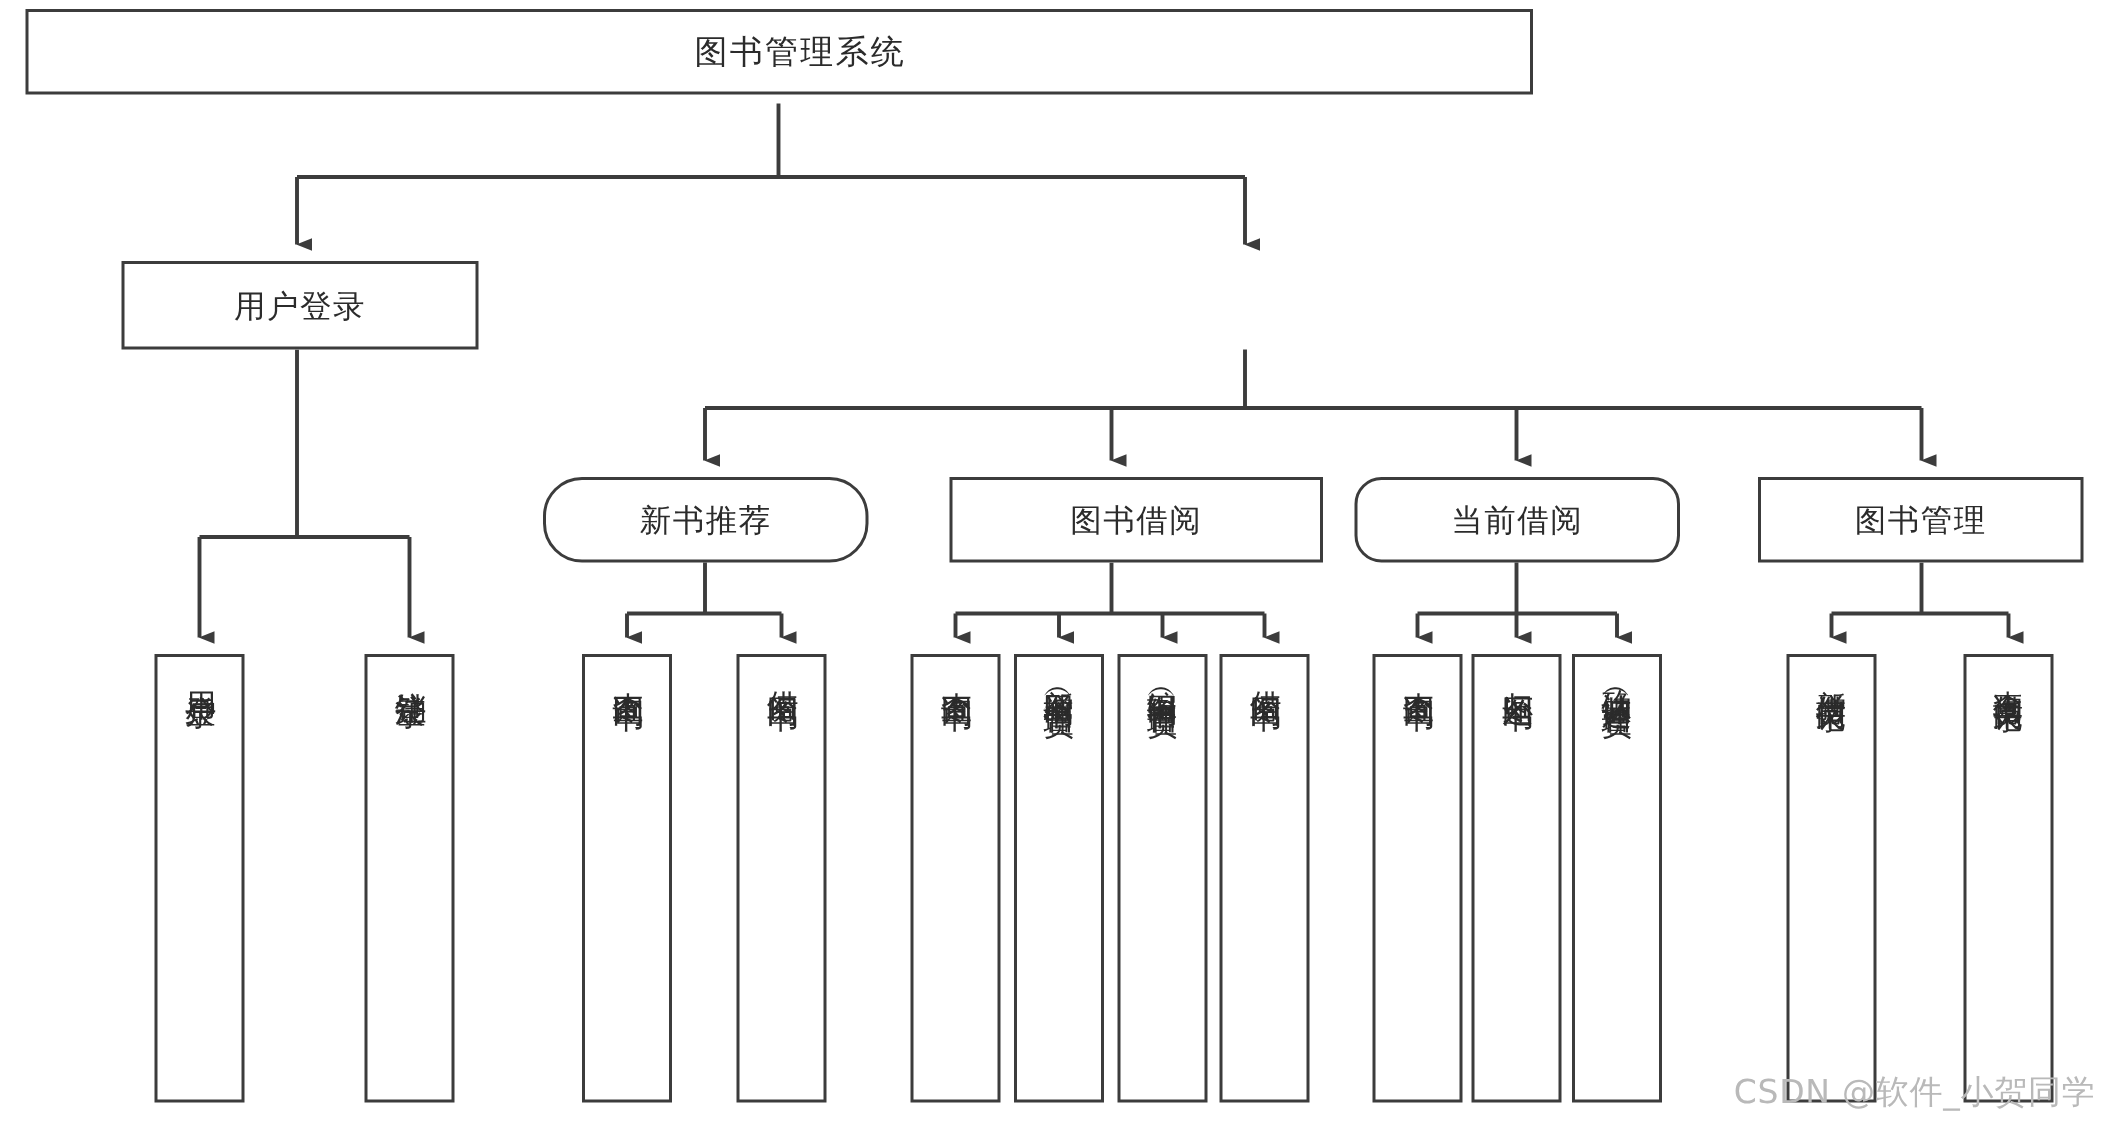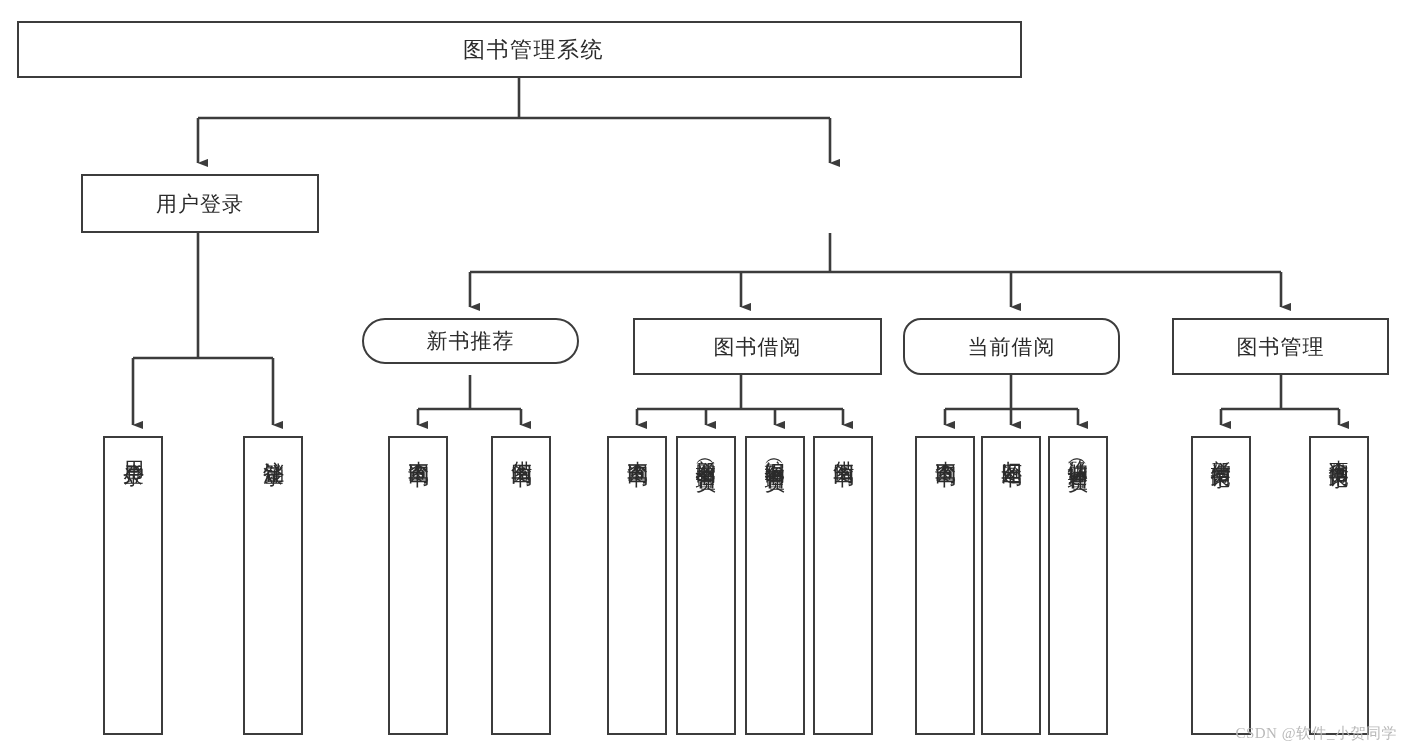--- a/index.html
+++ b/index.html
@@ -13,22 +13,22 @@
         justify-content:center;color:#2b2b2b;}
   .node.h{font-size:21px;letter-spacing:1px;}
   .node.root{font-size:22px;letter-spacing:1.5px;border-width:2px;}
   .leaf{position:absolute;box-sizing:border-box;background:#ffffff;
         border:2px solid #3c3c3c;display:flex;align-items:flex-start;
         justify-content:center;padding-top:6px;}
   .leaf .vt{writing-mode:vertical-rl;text-orientation:upright;
             font-size:21px;line-height:1.22;letter-spacing:2px;
             color:#2b2b2b;white-space:nowrap;}
   .leaf.tall .vt{font-size:20px;}
-  .watermark{position:absolute;right:8px;bottom:4px;font-size:15px;
-             color:#b9b9b9;letter-spacing:0.5px;white-space:nowrap;font-family:Liberation Serif, serif;}
+  .watermark{position:absolute;right:8px;bottom:4px;font-size:22px;
+             color:#b9b9b9;letter-spacing:0.5px;white-space:nowrap;}
 </style>
 </head>
 <body>
 
 <div id="canvas">
 
   <svg id="wires" viewBox="0 0 1405 747" xmlns="http://www.w3.org/2000/svg">
     <defs>
       <marker id="arw" markerWidth="9" markerHeight="11" refX="4.5" refY="10" orient="auto" markerUnits="userSpaceOnUse">
         <path d="M0.4,0 L8.6,0 L4.5,10.5 Z" fill="#3c3c3c"></path>
@@ -71,25 +71,25 @@
       <path d="M1011,409 L1011,425" marker-end="url(#arw)"></path>
       <path d="M1078,409 L1078,425" marker-end="url(#arw)"></path>
 
       <path d="M1281,375 L1281,409"></path>
       <path d="M1221,409 L1339,409"></path>
       <path d="M1221,409 L1221,425" marker-end="url(#arw)"></path>
       <path d="M1339,409 L1339,425" marker-end="url(#arw)"></path>
     </g>
   </svg>
 
-  <div class="node root" style="left:17px;top:21px;width:1005px;height:57px;padding-left:28px;">图书管理系统</div>
+  <div class="node root" style="left:17px;top:6px;width:1005px;height:57px;padding-left:28px;">图书管理系统</div>
 
   <div class="node h" style="left:81px;top:174px;width:238px;height:59px;">用户登录</div>
 
-  <div class="node h" style="left:362px;top:318px;width:217px;height:46px;border-radius:26px;">新书推荐</div>
+  <div class="node h" style="left:362px;top:318px;width:217px;height:57px;border-radius:26px;">新书推荐</div>
   <div class="node h" style="left:633px;top:318px;width:249px;height:57px;">图书借阅</div>
   <div class="node h" style="left:903px;top:318px;width:217px;height:57px;border-radius:18px;">当前借阅</div>
   <div class="node h" style="left:1172px;top:318px;width:217px;height:57px;">图书管理</div>
 
   <div class="leaf" style="left:103px;top:436px;width:60px;height:299px;">
     <span class="vt">用户登录</span>
   </div>
   <div class="leaf" style="left:243px;top:436px;width:60px;height:299px;">
     <span class="vt">注销登录</span>
   </div>

